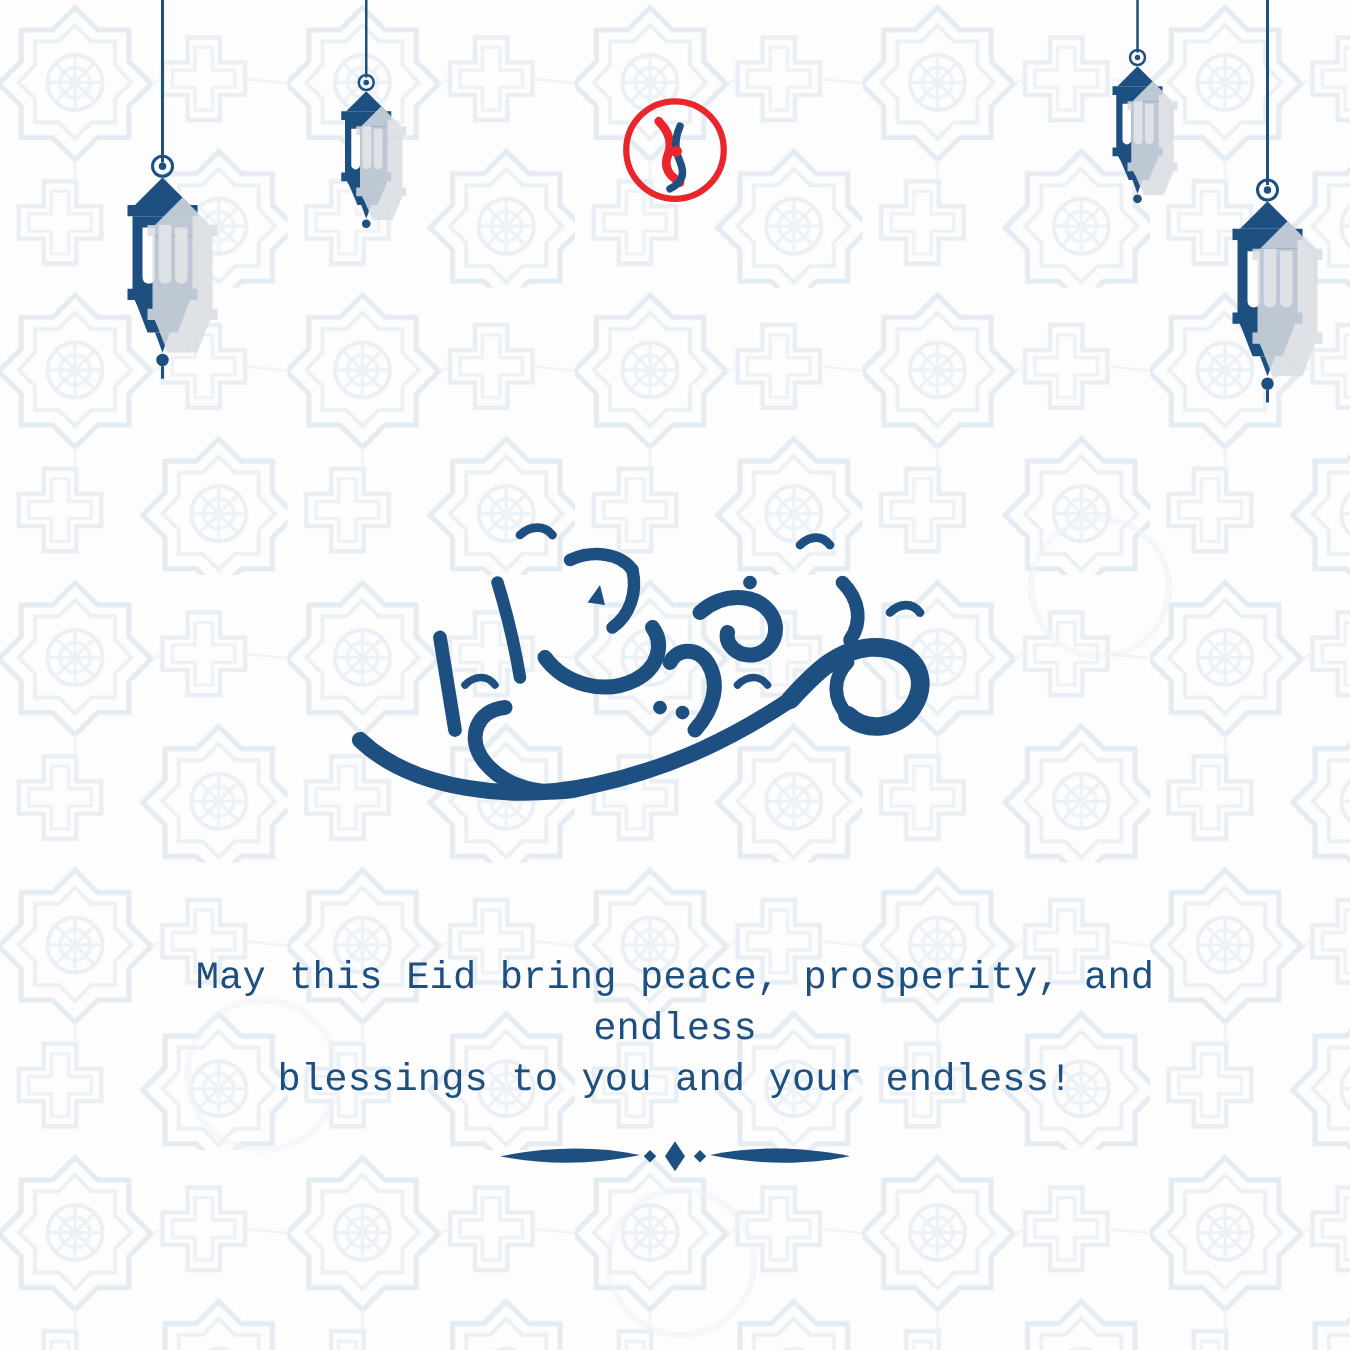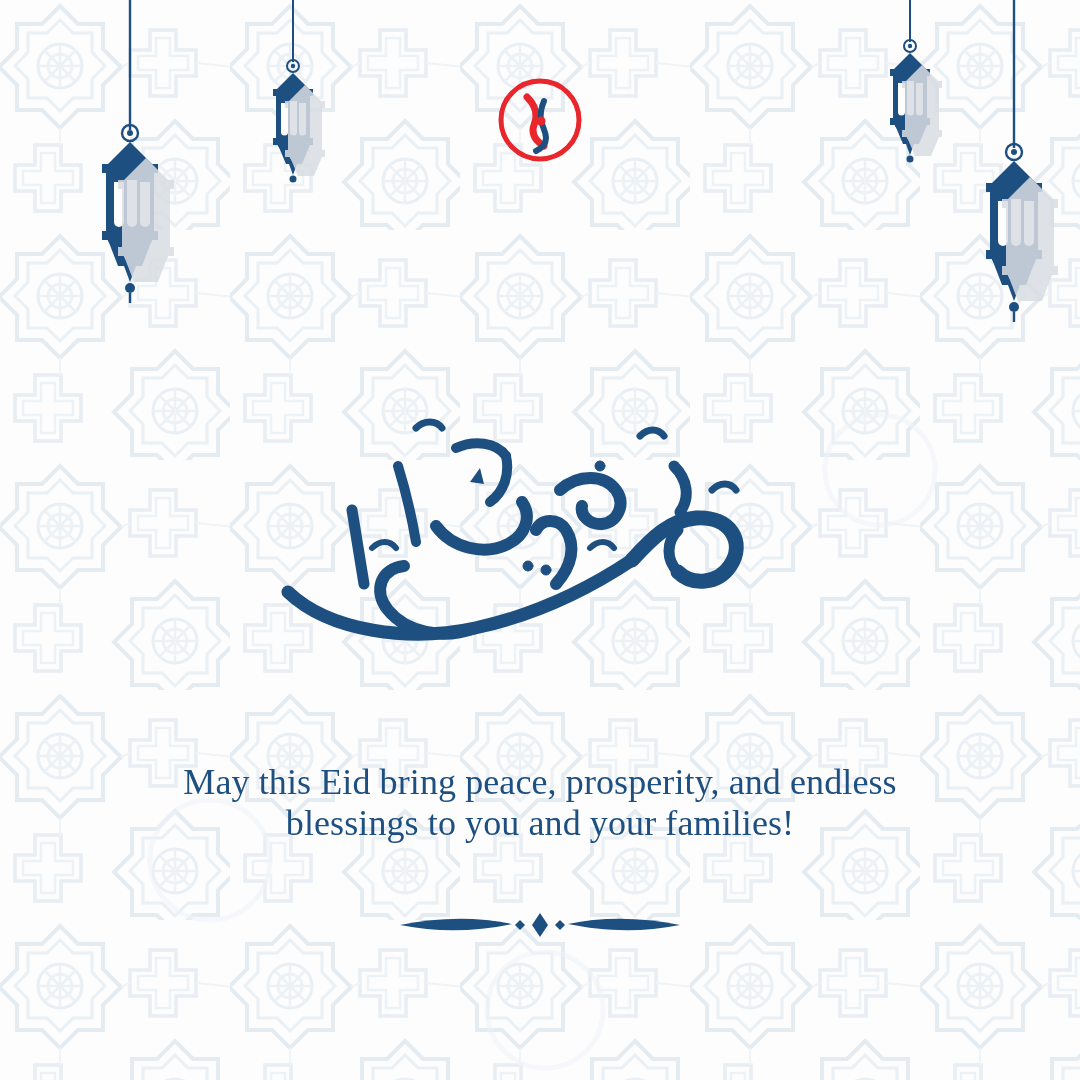--- a/index.html
+++ b/index.html
@@ -68,23 +68,23 @@
 
   
   .greeting {
     position: absolute;
     left: 140px;
     right: 140px;
     top: 762px;
     z-index: 4;
     text-align: center;
     color: #1d4f80;
-    font-size: 36px;
+    font-size: 31px;
     line-height: 41px;
-    font-family: Liberation Serif, serif;
+    font-family: Liberation Mono, monospace;
     letter-spacing: 0.1px;
   }
 
   
   .divider {
     position: absolute;
     left: 0;
     right: 0;
     top: 905px;
     z-index: 4;
@@ -317,21 +317,21 @@
         <path d="M112 178 C120 170 130 170 136 178" fill="none" stroke-width="6"></path>
         <path d="M210 112 l10 -14 l4 16 z" stroke="none"></path>
         <path d="M330 178 C338 170 348 170 354 178" fill="none" stroke-width="6"></path>
       </g>
     </svg>
   </div>
   <div class="calligraphy-text-fallback">عيد مبارك</div>
 
   <div class="greeting">
     <div>May this Eid bring peace, prosperity, and endless</div>
-    <div>blessings to you and your families!</div>
+    <div>blessings to you and your endless!</div>
   </div>
 
   <div class="divider">
     <svg width="280" height="40" viewBox="0 0 280 40" xmlns="http://www.w3.org/2000/svg">
       <g fill="#1d4f80">
         <path d="M0 20 C40 12 78 12 112 19 C78 26 40 28 0 20 Z"></path>
         <path d="M280 20 C240 12 202 12 168 19 C202 26 240 28 280 20 Z"></path>
         <path d="M140 8 l8 12 l-8 12 l-8 -12 z"></path>
         <path d="M120 15 l5 5 l-5 5 l-5 -5 z"></path>
         <path d="M160 15 l5 5 l-5 5 l-5 -5 z"></path>

